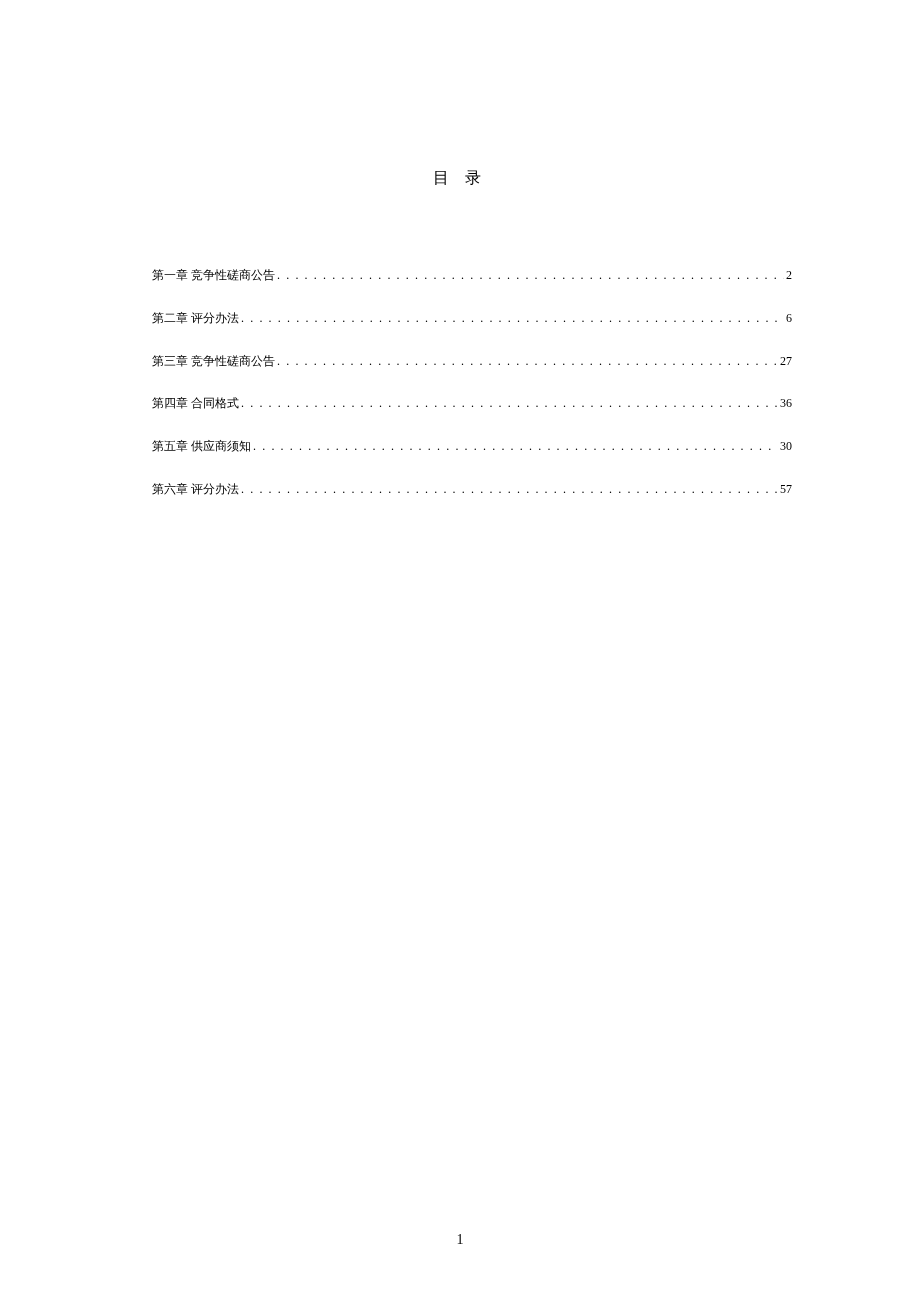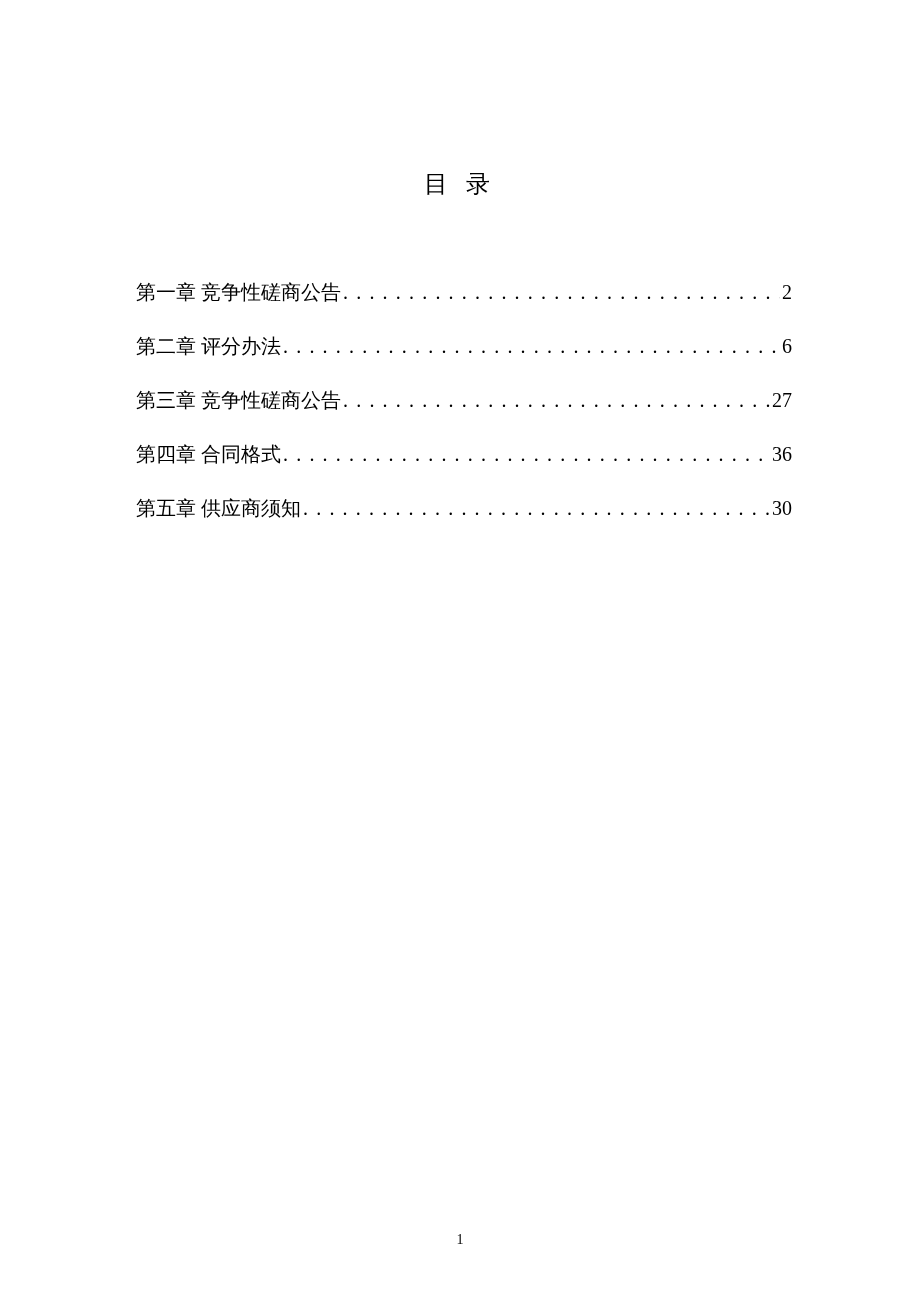--- a/index.html
+++ b/index.html
@@ -10,34 +10,35 @@
     body {
       width: 920px;
       height: 1302px;
       background: #ffffff;
       font-family: "SimSun", "宋体", serif;
       color: #000000;
       position: relative;
     }
     .page-title {
       text-align: center;
-      font-size: 24px;
+      font-size: 16px;
       letter-spacing: 6px;
       padding-top: 168px;
       font-weight: normal;
     }
     .toc {
       margin: 78px 128px 0 136px;
     }
     .toc-entry {
       display: flex;
       align-items: flex-start;
       margin-bottom: 26px;
-      font-size: 20px;
+      font-size: 12px;
       line-height: 1.4;
+      margin-left: 16px;
     }
     .toc-label {
       white-space: nowrap;
     }
     .toc-dots {
       flex: 1;
       overflow: hidden;
       white-space: nowrap;
       letter-spacing: 1.6px;
       margin: 0 2px;
@@ -82,15 +83,20 @@
   <div class="toc-entry">
     <span class="toc-label">第四章  合同格式</span>
     <span class="toc-dots"></span>
     <span class="toc-page">36</span>
   </div>
   <div class="toc-entry">
     <span class="toc-label">第五章   供应商须知</span>
     <span class="toc-dots"></span>
     <span class="toc-page">30</span>
   </div>
+  <div class="toc-entry">
+    <span class="toc-label">第六章   评分办法</span>
+    <span class="toc-dots"></span>
+    <span class="toc-page">57</span>
+  </div>
 </div>
 
 <div class="page-number">1</div>
 
 </body></html>

